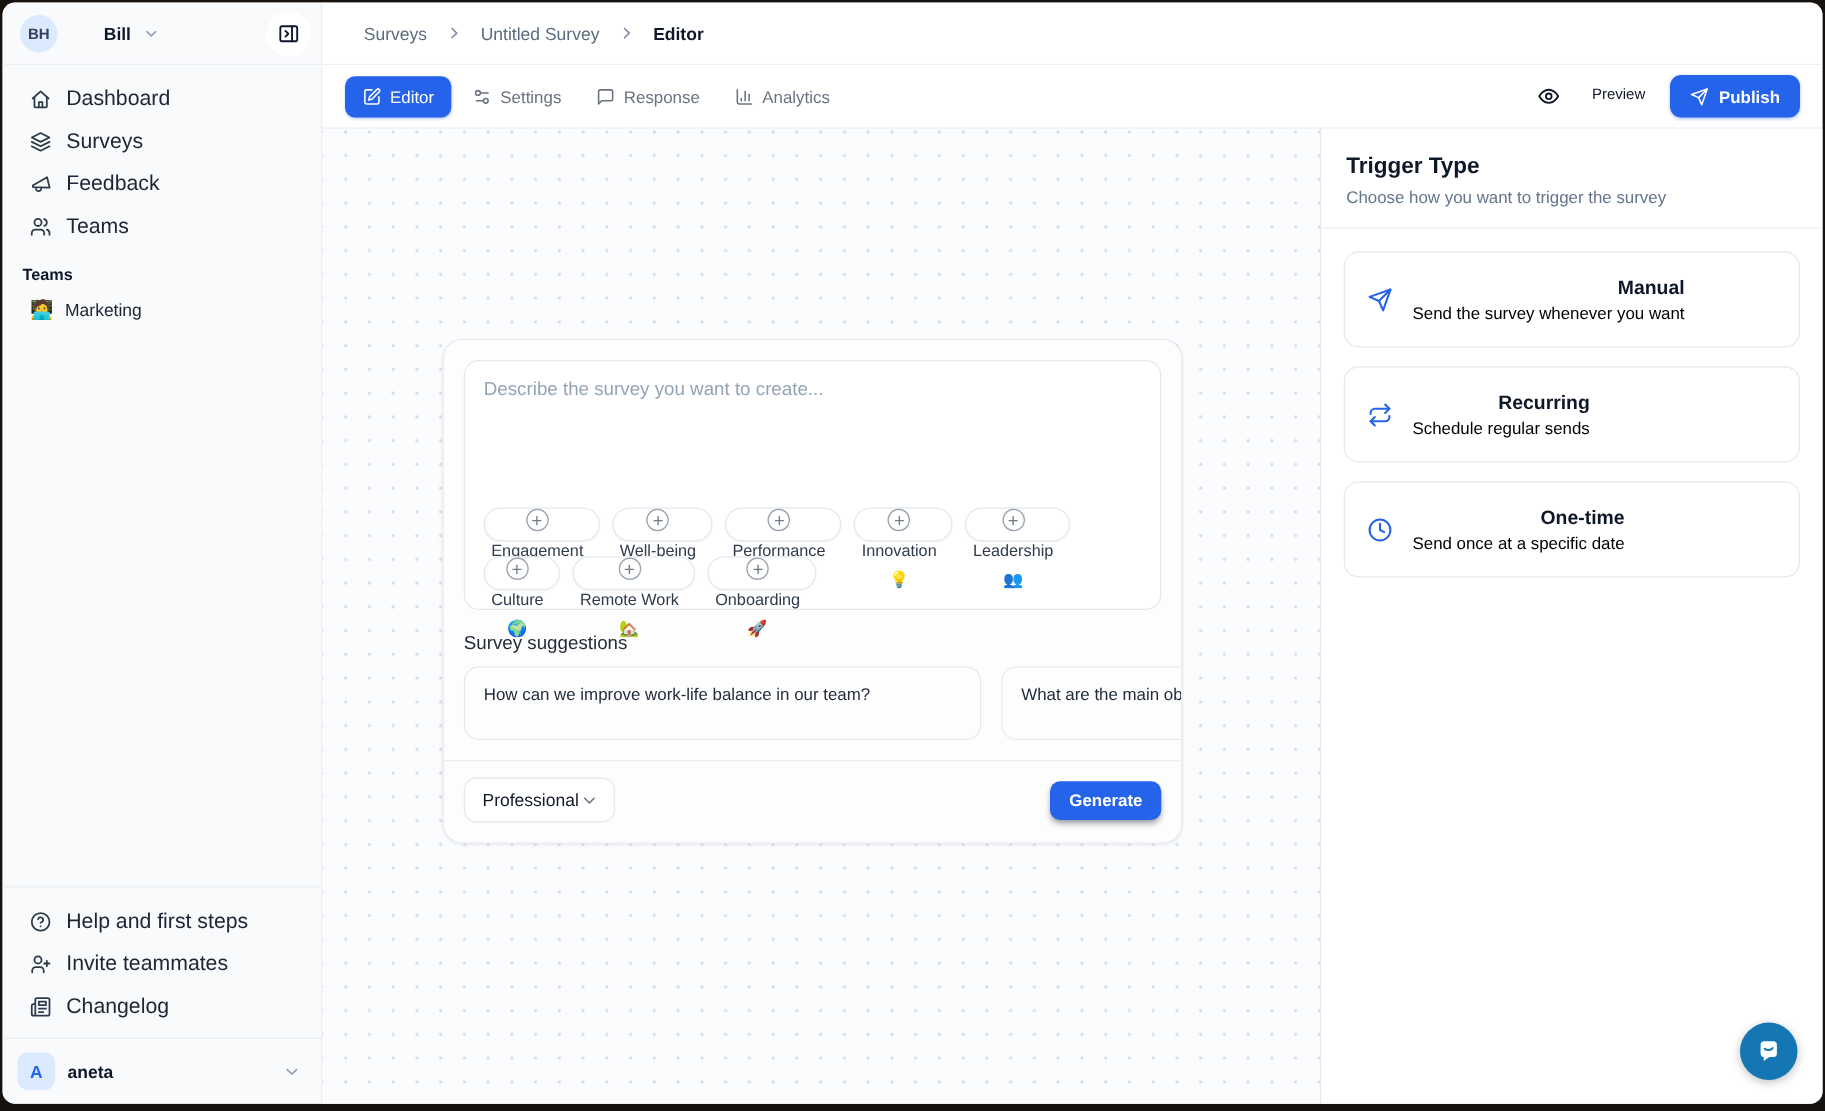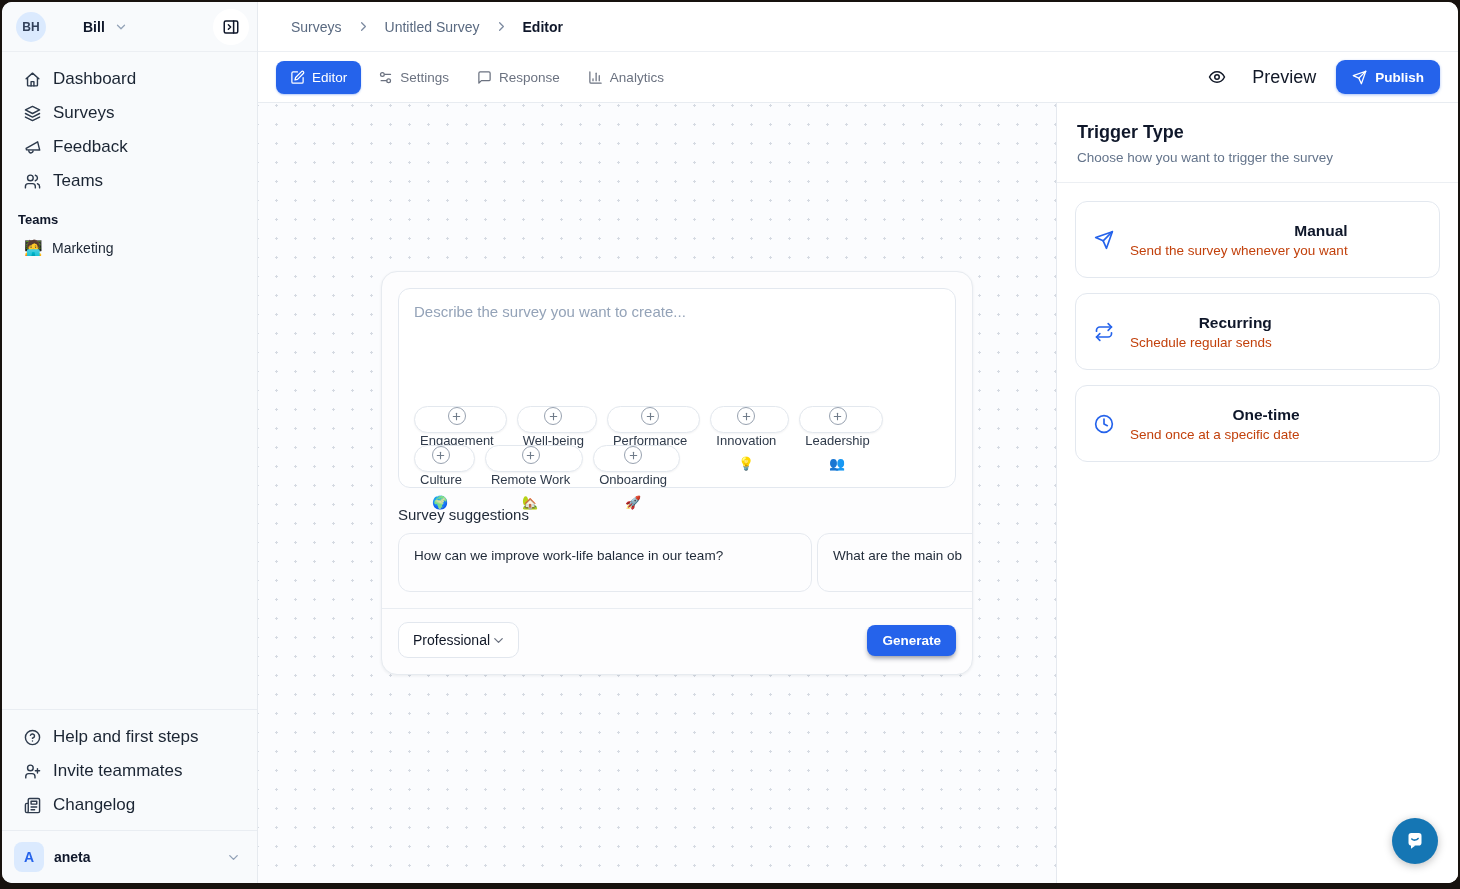--- a/index.html
+++ b/index.html
@@ -32,53 +32,53 @@
   .crumb { color:#5a6a81; cursor:pointer; }
   .crumb-sep { color:#7c8aa0; display:flex; }
   .crumb-current { color:#0f172a; font-weight:600; }
 
   .toolbar { height:51px; flex:0 0 51px; border-bottom:1px solid #e8ecf1; display:flex; align-items:center; padding:0 18px; }
   .tabs { display:flex; align-items:center; gap:6px; }
   .tab { display:flex; align-items:center; gap:7px; padding:8px 11px; font-size:13.5px; font-weight:500; color:#6b7280; border-radius:8px; cursor:pointer; }
   .tab .ic { display:flex; }
   .tab.active { background:#2563eb; color:#fff; padding:9px 14px; box-shadow:0 1px 2px rgba(37,99,235,.35); }
   .tb-right { margin-left:auto; display:flex; align-items:center; gap:20px; }
-  .preview { display:flex; align-items:center; gap:26px; font-size:18px; font-weight:500; color:#111827; cursor:pointer; }
+  .preview { display:flex; gap:26px; font-size:12px; font-weight:500; color:#111827; cursor:pointer; }
   .publish { display:flex; align-items:center; gap:8px; height:34px; padding:0 16px; border:none; border-radius:9px; background:#2563eb; color:#fff; font-size:13.5px; font-weight:600; font-family:inherit; cursor:pointer; box-shadow:0 1px 3px rgba(37,99,235,.4); }
 
   .content { flex:1; display:flex; min-height:0; }
   .canvas { flex:1; position:relative; background-color:#fbfcfe; background-image:radial-gradient(#d5dae2 1.2px, transparent 1.3px); background-size:19px 19px; background-position:9px 12px; min-width:0; }
 
   
-  .ai-card { position:absolute; left:123px; top:168px; width:592px; background:#fdfdfe; border:1px solid #e7ebf0; border-radius:16px; box-shadow:0 1px 3px rgba(16,24,40,.07); padding:16px; overflow:hidden; }
+  .ai-card { position:absolute; left:96px; top:168px; width:592px; background:#fdfdfe; border:1px solid #e7ebf0; border-radius:16px; box-shadow:0 1px 3px rgba(16,24,40,.07); padding:16px; overflow:hidden; }
   .prompt-box { border:1px solid #e3e8ef; border-radius:12px; background:#fff; height:200px; display:flex; flex-direction:column; justify-content:space-between; padding:14px 15px 15px; cursor:text; }
   .placeholder { font-size:15px; color:#94a3b8; }
   .chips { display:flex; flex-wrap:wrap; gap:12px 10px; }
   .chip { display:inline-flex; align-items:center; gap:8px; height:27px; padding:0 12px 0 5px; border:1px solid #e3e8ee; border-radius:14px; background:#fff; box-shadow:0 1px 2px rgba(16,24,40,.05); font-size:13px; font-weight:500; color:#2f3a4a; cursor:pointer;flex-direction:column; }
   .chip-plus { width:18px; height:18px; border:1.4px solid #98a2b0; border-radius:50%; color:#707c8a; display:flex; align-items:center; justify-content:center; flex:0 0 18px; }
   .chip-emoji { font-size:13px; }
   .sugg-title { margin:18px 0 10px; font-size:15px; font-weight:500; color:#1f2937; }
-  .sugg-row { display:flex; gap:5px; margin-right:-16px; overflow:hidden; }
+  .sugg-row { display:flex; gap:16px; margin-right:-16px; overflow:hidden; }
   .sugg-card { flex:0 0 auto; width:414px; height:59px; border:1px solid #e5e9ef; border-radius:12px; background:#fdfdfe; padding:13px 15px; font-size:13.5px; color:#1f2937; line-height:1.3; cursor:pointer; }
   .sugg-card.clipped { width:400px; }
   .ai-divider { border:none; border-top:1px solid #e9edf2; margin:16px -16px 0; }
   .ai-footer { display:flex; align-items:center; justify-content:space-between; padding-top:13px; }
   .tone-select { display:flex; align-items:center; gap:1px; height:36px; padding:0 12px 0 14px; border:1px solid #e2e7ee; border-radius:10px; background:#fff; font-size:14px; font-weight:500; color:#111827; cursor:pointer; }
   .generate { height:31px; padding:0 15px; border:none; border-radius:8px; background:#2563eb; color:#fff; font-size:13.5px; font-weight:600; font-family:inherit; cursor:pointer; box-shadow:0 3px 5px -1px rgba(15,23,42,.45); }
 
   
   .trigger-panel { width:402px; flex:0 0 402px; background:#fff; border-left:1px solid #e5e9ef; display:flex; flex-direction:column; }
   .tp-header { padding:19px 20px 17px; border-bottom:1px solid #eceff3; }
   .tp-title { font-size:18px; font-weight:700; color:#0f172a; }
   .tp-sub { margin-top:7px; font-size:13.5px; color:#64748b; }
   .tp-body { padding:18px; }
   .tp-card { display:flex; align-items:center; gap:16px; min-height:77px; padding:8px 18px; border:1px solid #e3e8ef; border-radius:12px; background:#fff; margin-bottom:15px; cursor:pointer;text-align:right; }
   .tp-ic { color:#2563eb; display:flex; flex:0 0 20px; }
   .tp-card-title { font-size:15.5px; font-weight:600; color:#0f172a; }
-  .tp-card-desc { font-size:13.5px; color:#c2410c; margin-top:3px; }
+  .tp-card-desc { font-size:13.5px; color:#000000; margin-top:3px; }
 
   
   .chat-bubble { position:absolute; right:20px; bottom:19px; width:46px; height:46px; border-radius:50%; background:#1576b4; display:flex; align-items:center; justify-content:center; cursor:pointer; box-shadow:0 2px 8px rgba(0,0,0,.25); }
 
   svg { display:block; }
 </style>
 </head>
 <body>
 
 <div class="app">

